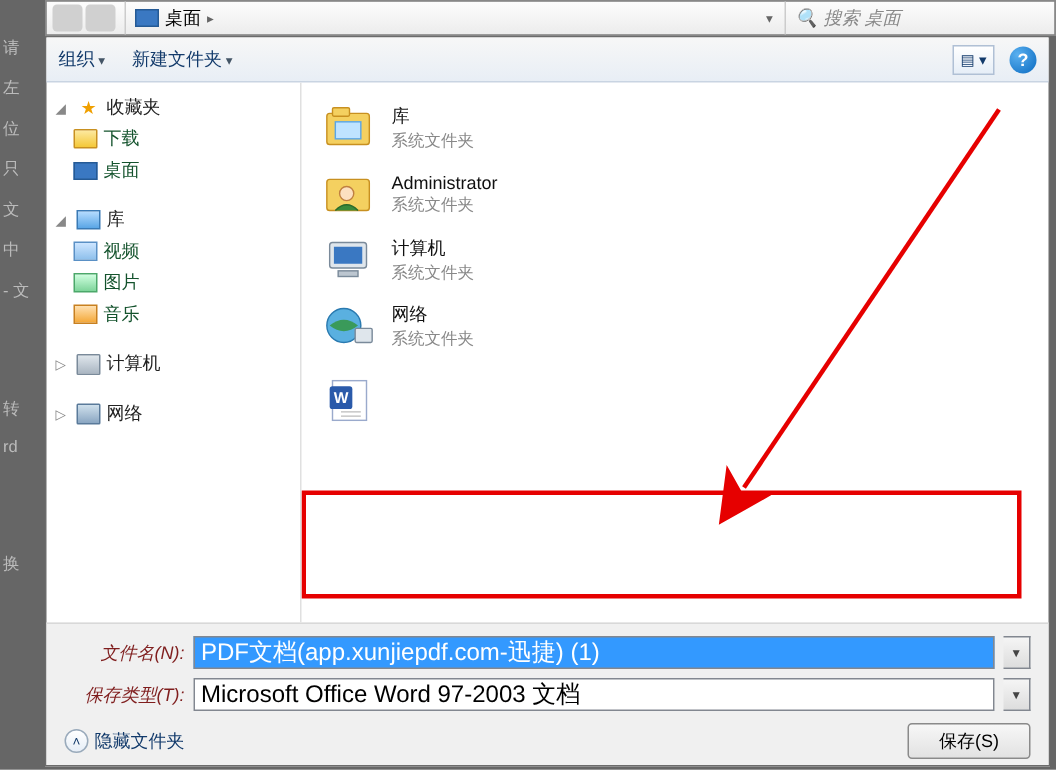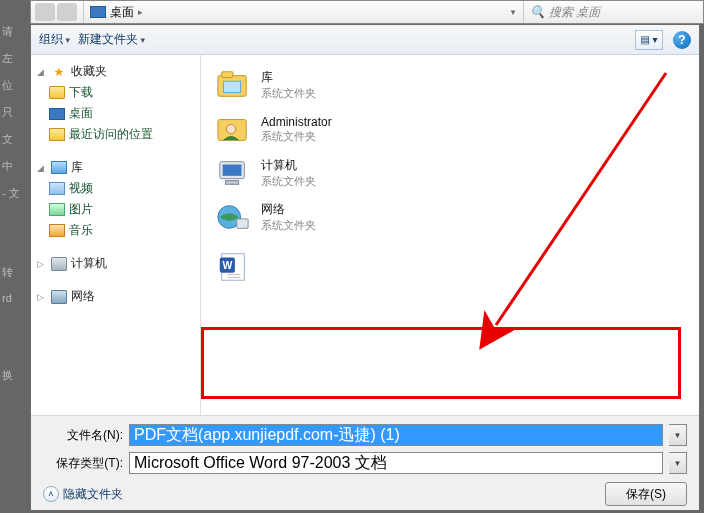--- a/index.html
+++ b/index.html
@@ -9,21 +9,21 @@
 .side-text div { margin-bottom: 12px; }
 .addr-bar { position: absolute; left: 30px; top: 0; right: 0; height: 24px; background: linear-gradient(#fdfdfd,#ececec); border: 1px solid #888; display: flex; align-items: center; }
 .addr-left { display: flex; align-items: center; padding: 0 4px; border-right: 1px solid #ccc; height: 100%; }
 .addr-nav { width: 20px; height: 18px; background: #d0d0d0; border-radius: 3px; margin-right: 2px; }
 .addr-path { display: flex; align-items: center; font-size: 12px; padding: 0 6px; flex: 1; }
 .addr-search { display: flex; align-items: center; border-left: 1px solid #ccc; padding: 0 6px; font-size: 12px; color: #888; width: 180px; height: 100%; font-style: italic; }
 .addr-red { position: absolute; right: 40px; top: 26px; color: #333; font-size: 12px; }
 
 .dialog { position: absolute; left: 30px; top: 24px; right: 4px; bottom: 2px; background: #fff; border: 1px solid #6b6b6b; display: flex; flex-direction: column; }
 .toolbar { height: 30px; background: linear-gradient(#f7f7f7,#e8eef5); border-bottom: 1px solid #c9d4e2; display: flex; align-items: center; padding: 0 8px; font-size: 12px; color: #123a6b; justify-content: space-between; }
-.toolbar-left { display: flex; gap: 8px; }
+.toolbar-left { display: flex; gap: 18px; }
 .toolbar-left span { cursor: default; }
 .toolbar-left span::after { content: " ▾"; font-size: 9px; color: #456; }
 .toolbar-right { display: flex; gap: 10px; align-items: center; }
 .view-btn { width: 28px; height: 20px; border: 1px solid #b0c0d5; background: linear-gradient(#fff,#e6eef7); display: flex; align-items: center; justify-content: center; font-size: 10px; }
 .help-btn { width: 18px; height: 18px; border-radius: 50%; background: radial-gradient(circle at 30% 30%, #5ab0f0, #0a6ac0); color: #fff; font-size: 12px; font-weight: bold; display: flex; align-items: center; justify-content: center; }
 
 .body { flex: 1; display: flex; overflow: hidden; position: relative; }
 .tree { width: 170px; border-right: 1px solid #e0e0e0; padding: 6px 4px; font-size: 12px; overflow: hidden; }
 .tree-group { margin-bottom: 12px; }
 .tree-item { display: flex; align-items: center; padding: 2px 2px 2px 14px; gap: 4px; color: #14532d; white-space: nowrap; }
@@ -49,21 +49,21 @@
 .big-ico.lib-folder { background: none; }
 .big-ico.lib-folder svg, .big-ico.user svg, .big-ico.computer svg, .big-ico.network svg, .big-ico.word svg { width: 38px; height: 34px; }
 .item-text .title { color: #111; }
 .item-text .sub { color: #888; font-size: 11px; }
 .red-box { border: 3px solid #e60000; position: absolute; left: 0px; top: 272px; width: 480px; height: 72px; pointer-events: none; }
 
 .arrow-svg { position: absolute; left: 435px; top: 0px; width: 240px; height: 300px; pointer-events: none; }
 
 .bottom { border-top: 1px solid #d8d8d8; background: #f0f0f0; padding: 8px 12px 4px; font-size: 12px; }
 .field-row { display: flex; align-items: center; margin-bottom: 6px; gap: 6px; }
-.field-label { width: 80px; text-align: right; color: #000000; }
+.field-label { width: 80px; text-align: right; color: #7f1d1d; font-style: italic; }
 .field-input { flex: 1; height: 22px; border: 1px solid #828790; background: #fff; padding: 0 4px; display: flex; align-items: center; font-size: 16px; }
 .field-input.sel { background: #3399ff; color: #fff; }
 .field-drop { width: 18px; height: 22px; border: 1px solid #828790; border-left: none; background: linear-gradient(#f5f5f5,#ddd); display: flex; align-items: center; justify-content: center; font-size: 8px; color: #444; }
 .actions { display: flex; justify-content: space-between; align-items: center; margin-top: 8px; }
 .hide-folders { display: flex; align-items: center; gap: 4px; color: #123a6b; font-size: 12px; }
 .hide-folders .chev { width: 16px; height: 16px; border: 1px solid #9ab; border-radius: 50%; display: flex; align-items: center; justify-content: center; font-size: 9px; background: linear-gradient(#fff,#e6eef7); }
 .btn-row { display: flex; gap: 8px; justify-content: center; }
 .win-btn { min-width: 82px; height: 24px; border: 1px solid #8a8a8a; background: linear-gradient(#f7f7f7,#e2e2e2); font-size: 12px; display: flex; align-items: center; justify-content: center; border-radius: 3px; }
 </style>
 </head>
@@ -124,24 +124,20 @@
               <span>收藏夹</span>
             </div>
           <div class="tree-item">
               <span class="ico dl"></span>
               <span>下载</span>
             </div>
           <div class="tree-item">
               <span class="ico desk"></span>
               <span>桌面</span>
             </div>
-          <div class="tree-item">
-              <span class="ico recent"></span>
-              <span>最近访问的位置</span>
-            </div>
         </div>
         <div class="tree-group">
           <div class="tree-item root">
               <span class="exp">◢</span>
               <span class="ico lib"></span>
               <span>库</span>
             </div>
           <div class="tree-item">
               <span class="ico vid"></span>
               <span>视频</span>

